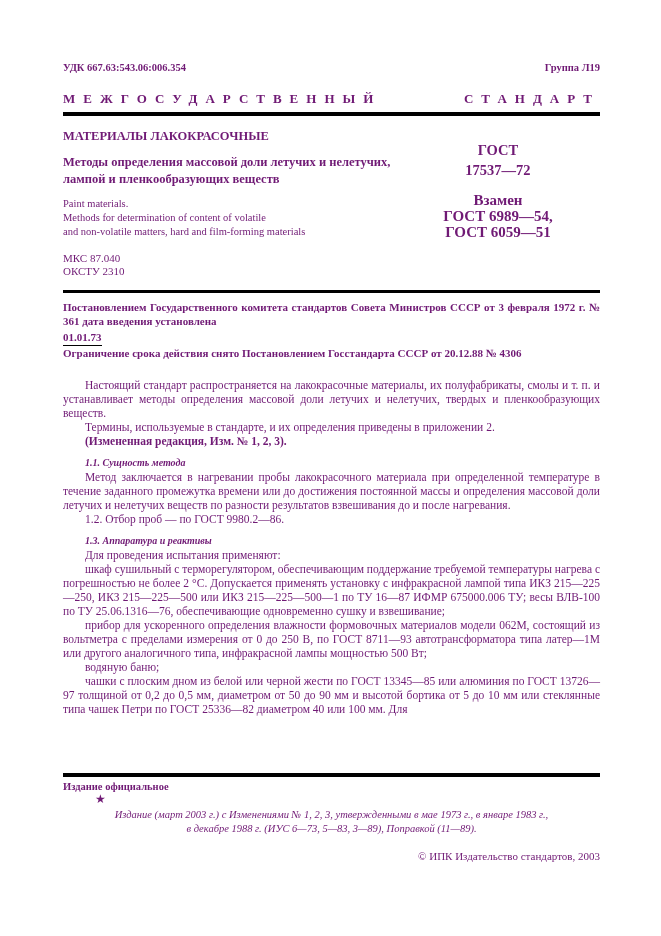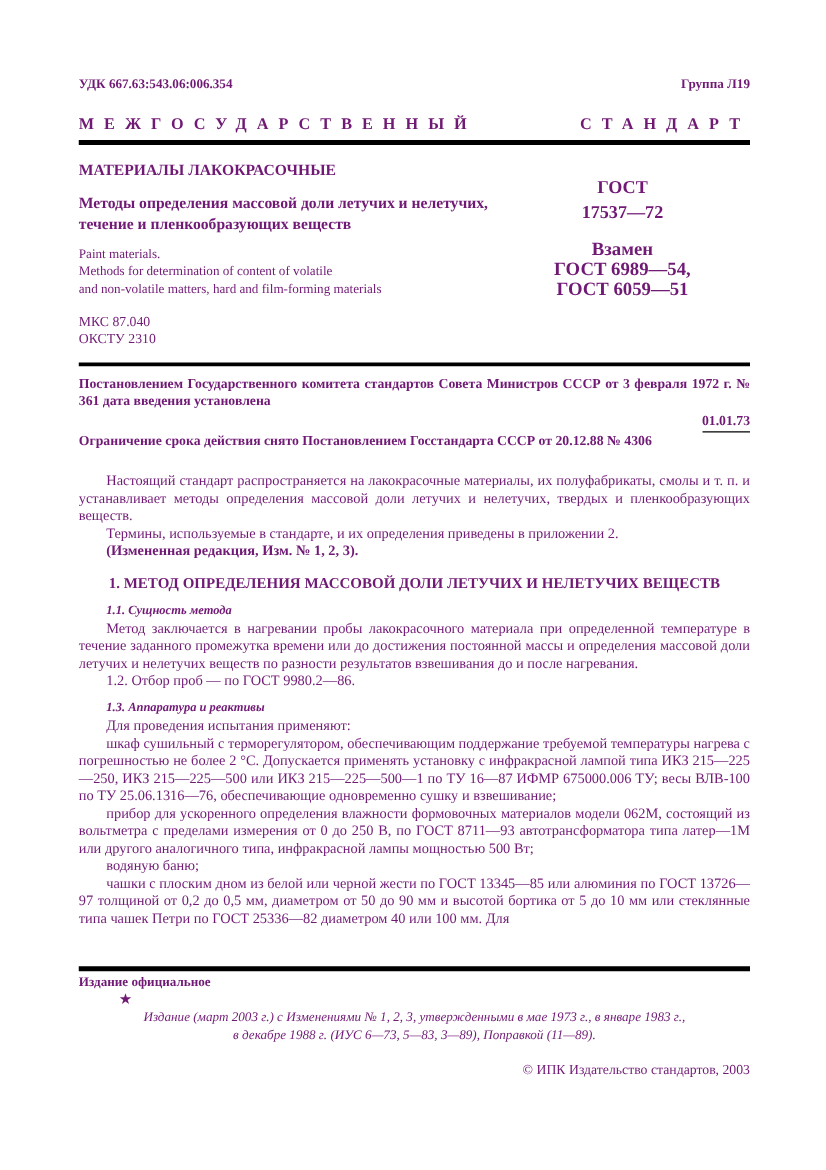--- a/index.html
+++ b/index.html
@@ -100,21 +100,21 @@
   }
 
   .decree {
     margin-top: 7px;
     font-weight: bold;
     font-size: 11px;
     line-height: 14px;
     text-align: justify;
   }
   .date-row {
-    text-align: right;
+    text-align: left;
     line-height: 14px;
     margin-top: 1px;
   }
   .effective-date {
     display: inline-block;
     font-weight: bold;
     font-size: 11px;
     border-bottom: 1.5px solid #000;
     padding-bottom: 1px;
   }
@@ -195,21 +195,21 @@
 
   <div class="banner">МЕЖГОСУДАРСТВЕННЫЙ СТАНДАРТ</div>
 
   <div class="rule-thick"></div>
 
   <div class="title-row">
     <div class="title-left">
       <div class="title-ru">МАТЕРИАЛЫ ЛАКОКРАСОЧНЫЕ</div>
       <div class="subtitle-ru">
         <div>Методы определения массовой доли летучих и нелетучих,</div>
-        <div>течение и пленкообразующих веществ</div>
+        <div>лампой и пленкообразующих веществ</div>
       </div>
       <div class="title-en">
         <div>Paint materials.</div>
         <div>Methods for determination of content of volatile</div>
         <div>and non-volatile matters, hard and film-forming materials</div>
       </div>
     </div>
     <div class="title-right">
       <div class="gost-block">
         <div>ГОСТ</div>
@@ -234,21 +234,20 @@
   <div class="date-row">
     <span class="effective-date">01.01.73</span>
   </div>
   <div class="decree" style="margin-top:0;">Ограничение срока действия снято Постановлением Госстандарта СССР от 20.12.88 № 4306</div>
 
   <div class="body-text">
     <p class="para">Настоящий стандарт распространяется на лакокрасочные материалы, их полуфабрикаты, смолы и т. п. и устанавливает методы определения массовой доли летучих и нелетучих, твердых и пленкообразующих веществ.</p>
     <p class="para">Термины, используемые в стандарте, и их определения приведены в приложении 2.</p>
     <p class="para bold">(Измененная редакция, Изм. № 1, 2, 3).</p>
 
-    <div class="sec-heading">1. МЕТОД ОПРЕДЕЛЕНИЯ МАССОВОЙ ДОЛИ ЛЕТУЧИХ И НЕЛЕТУЧИХ ВЕЩЕСТВ</div>
 
     <div class="clause-head">1.1. Сущность метода</div>
     <p class="para">Метод заключается в нагревании пробы лакокрасочного материала при определенной температуре в течение заданного промежутка времени или до достижения постоянной массы и определения массовой доли летучих и нелетучих веществ по разности результатов взвешивания до и после нагревания.</p>
     <p class="para">1.2. Отбор проб — по ГОСТ 9980.2—86.</p>
     <div class="clause-head">1.3. Аппаратура и реактивы</div>
     <p class="para">Для проведения испытания применяют:</p>
     <p class="para">шкаф сушильный с терморегулятором, обеспечивающим поддержание требуемой температуры нагрева с погрешностью не более 2 °С. Допускается применять установку с инфракрасной лампой типа ИКЗ 215—225—250, ИКЗ 215—225—500 или ИКЗ 215—225—500—1 по ТУ 16—87 ИФМР 675000.006 ТУ; весы ВЛВ-100 по ТУ 25.06.1316—76, обеспечивающие одновременно сушку и взвешивание;</p>
     <p class="para">прибор для ускоренного определения влажности формовочных материалов модели 062М, состоящий из вольтметра с пределами измерения от 0 до 250 В, по ГОСТ 8711—93 автотрансформатора типа латер—1М или другого аналогичного типа, инфракрасной лампы мощностью 500 Вт;</p>
     <p class="para">водяную баню;</p>
     <p class="para">чашки с плоским дном из белой или черной жести по ГОСТ 13345—85 или алюминия по ГОСТ 13726—97 толщиной от 0,2 до 0,5 мм, диаметром от 50 до 90 мм и высотой бортика от 5 до 10 мм или стеклянные типа чашек Петри по  ГОСТ 25336—82 диаметром 40 или 100 мм. Для</p>

